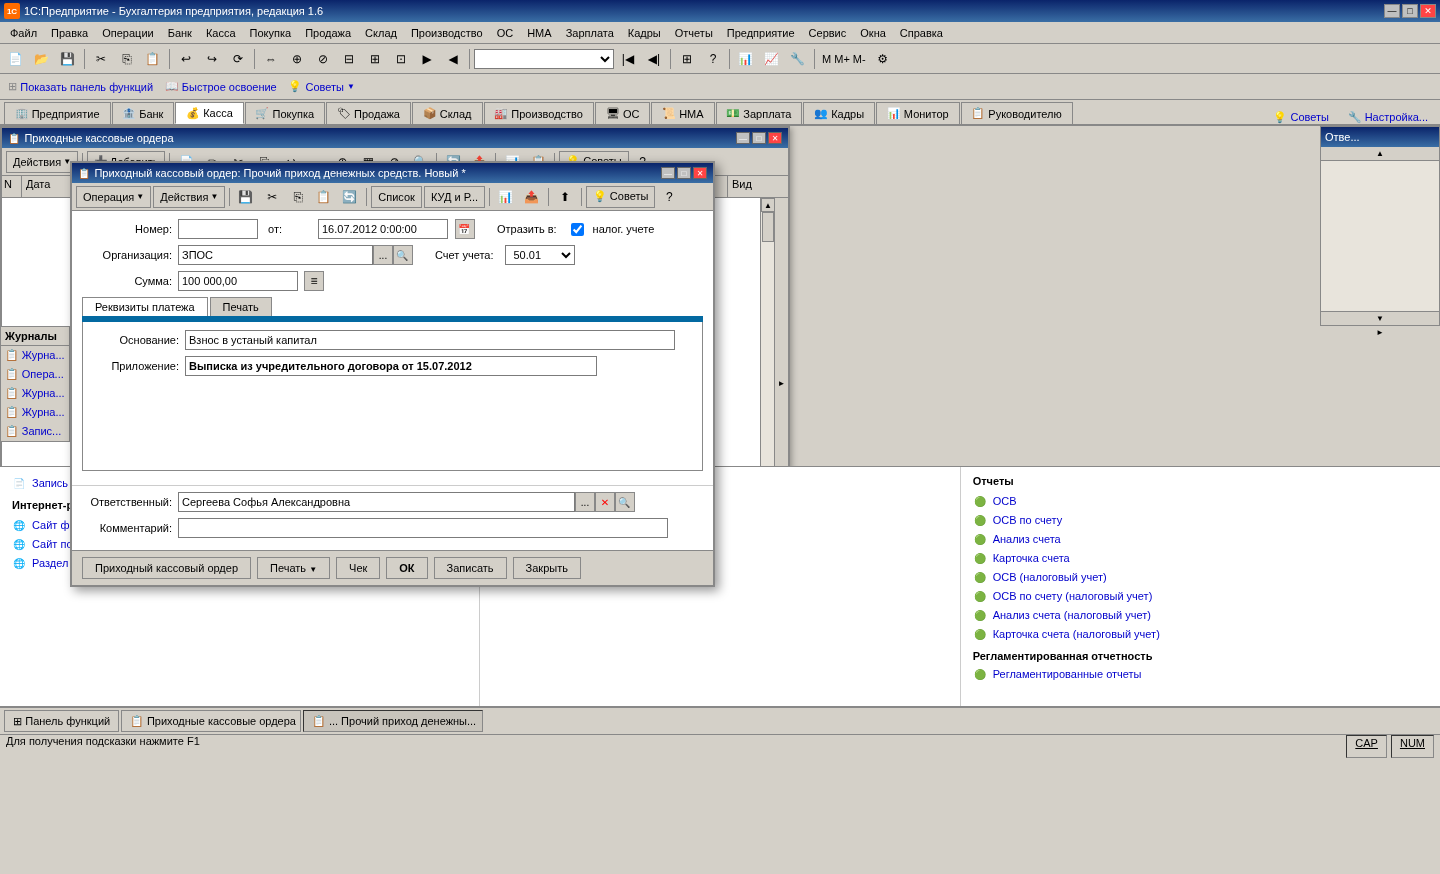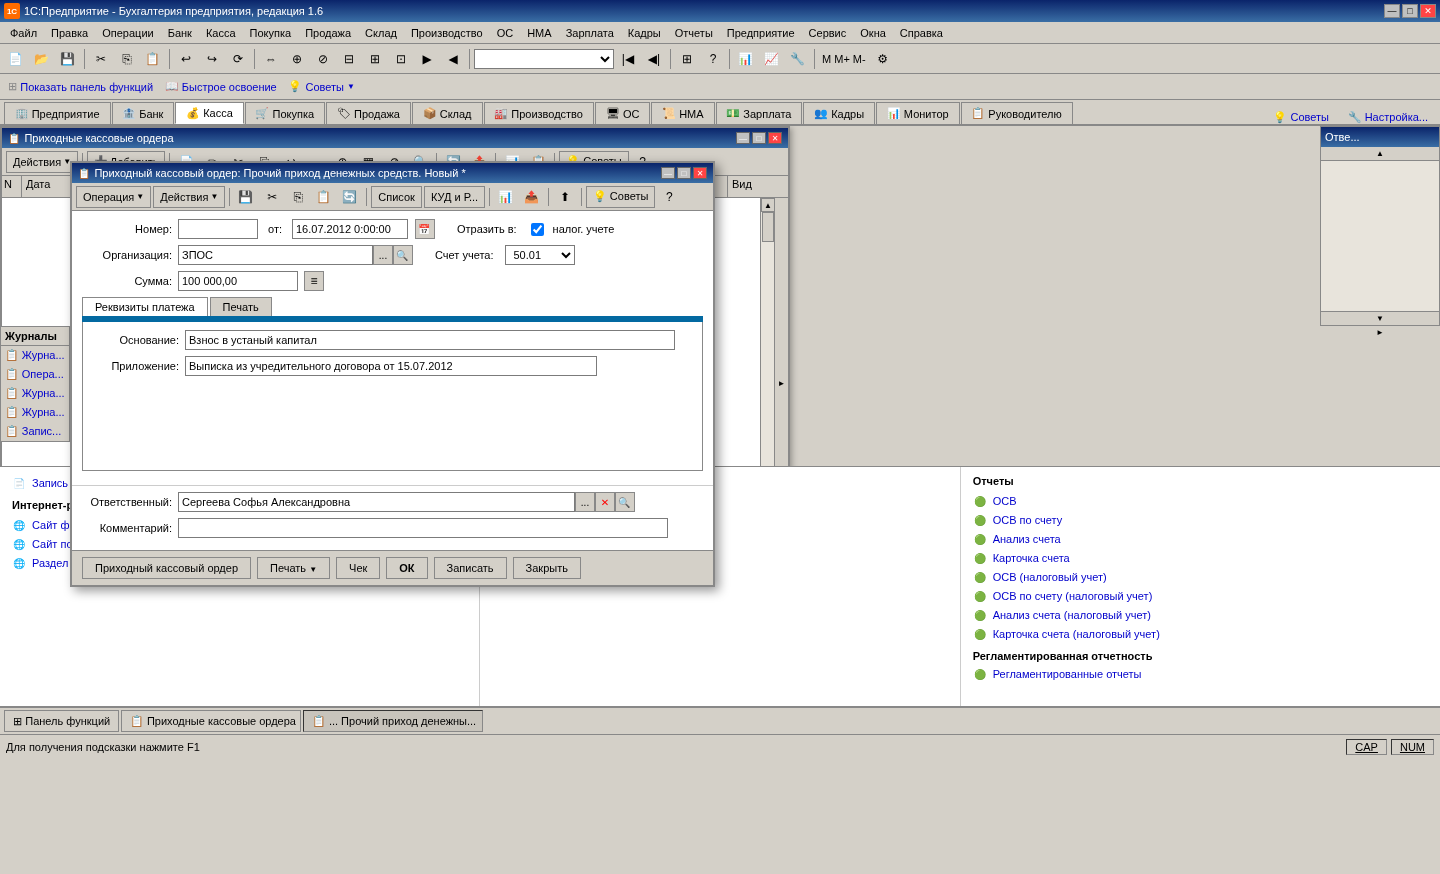--- a/index.html
+++ b/index.html
@@ -213,21 +213,20 @@
     .func-col:last-child { border-right: none; }
     .func-link { display: flex; align-items: center; gap: 4px; color: #0000cc; cursor: pointer; font-size: 11px; margin-bottom: 3px; text-decoration: none; }
     .func-icon { width: 16px; height: 16px; display: inline-flex; align-items: center; justify-content: center; font-size: 10px; flex-shrink: 0; }
 
     
     .status-bar {
       background: #d4d0c8;
       height: 24px;
       border-top: 1px solid #888;
       display: flex;
-      align-items: center;
       padding: 0 6px;
       font-size: 11px;
       justify-content: space-between;
     }
     .status-right { display: flex; gap: 4px; }
     .status-indicator {
       background: #d4d0c8;
       border: 1px inset #888;
       padding: 1px 8px;
       font-size: 11px;
@@ -519,21 +518,21 @@
       <button class="action-btn">💡 Советы</button>
       <div class="tb-btn">?</div>
     </div>
 
     <div class="modal-body">
 
       <div class="form-row">
         <span class="form-label">Номер:</span>
         <input class="form-input" style="width: 80px;" value="">
         <span style="font-size:11px; margin:0 4px;">от:</span>
-        <input class="form-input" style="width: 116px;" value="16.07.2012 0:00:00">
+        <input class="form-input" style="width: 130px; margin-left: 26px;" value="16.07.2012 0:00:00">
         <div class="browse-btn" style="margin-left:1px;">📅</div>
         <span style="font-size:11px; margin:0 8px 0 16px;">Отразить в:</span>
         <input type="checkbox" checked="" style="margin-right: 3px;">
         <span style="font-size:11px;">налог. учете</span>
       </div>
 
       <div class="form-row">
         <span class="form-label">Организация:</span>
         <div class="input-with-btn">
           <input class="form-input" style="width: 195px;" value="ЗПОС">
@@ -560,21 +559,21 @@
         <div class="tab-content" style="border:1px solid #888; border-top:none; padding:8px 6px;">
 
 
           <div class="form-row">
             <span class="form-label">Основание:</span>
             <input class="form-input" style="width: 490px;" value="Взнос в устаный капитал">
           </div>
 
           <div class="form-row">
             <span class="form-label">Приложение:</span>
-            <input class="form-input" style="width: 412px;" value="Выписка из учредительного договора от 15.07.2012">
+            <input class="form-input" style="width: 412px; font-weight: bold;" value="Выписка из учредительного договора от 15.07.2012">
           </div>
 
           <div style="height: 80px;"></div>
         </div>
       </div>
     </div>
 
     <div style="padding: 6px 10px; border-top: 1px solid #ccc;">
 
       <div class="form-row">

